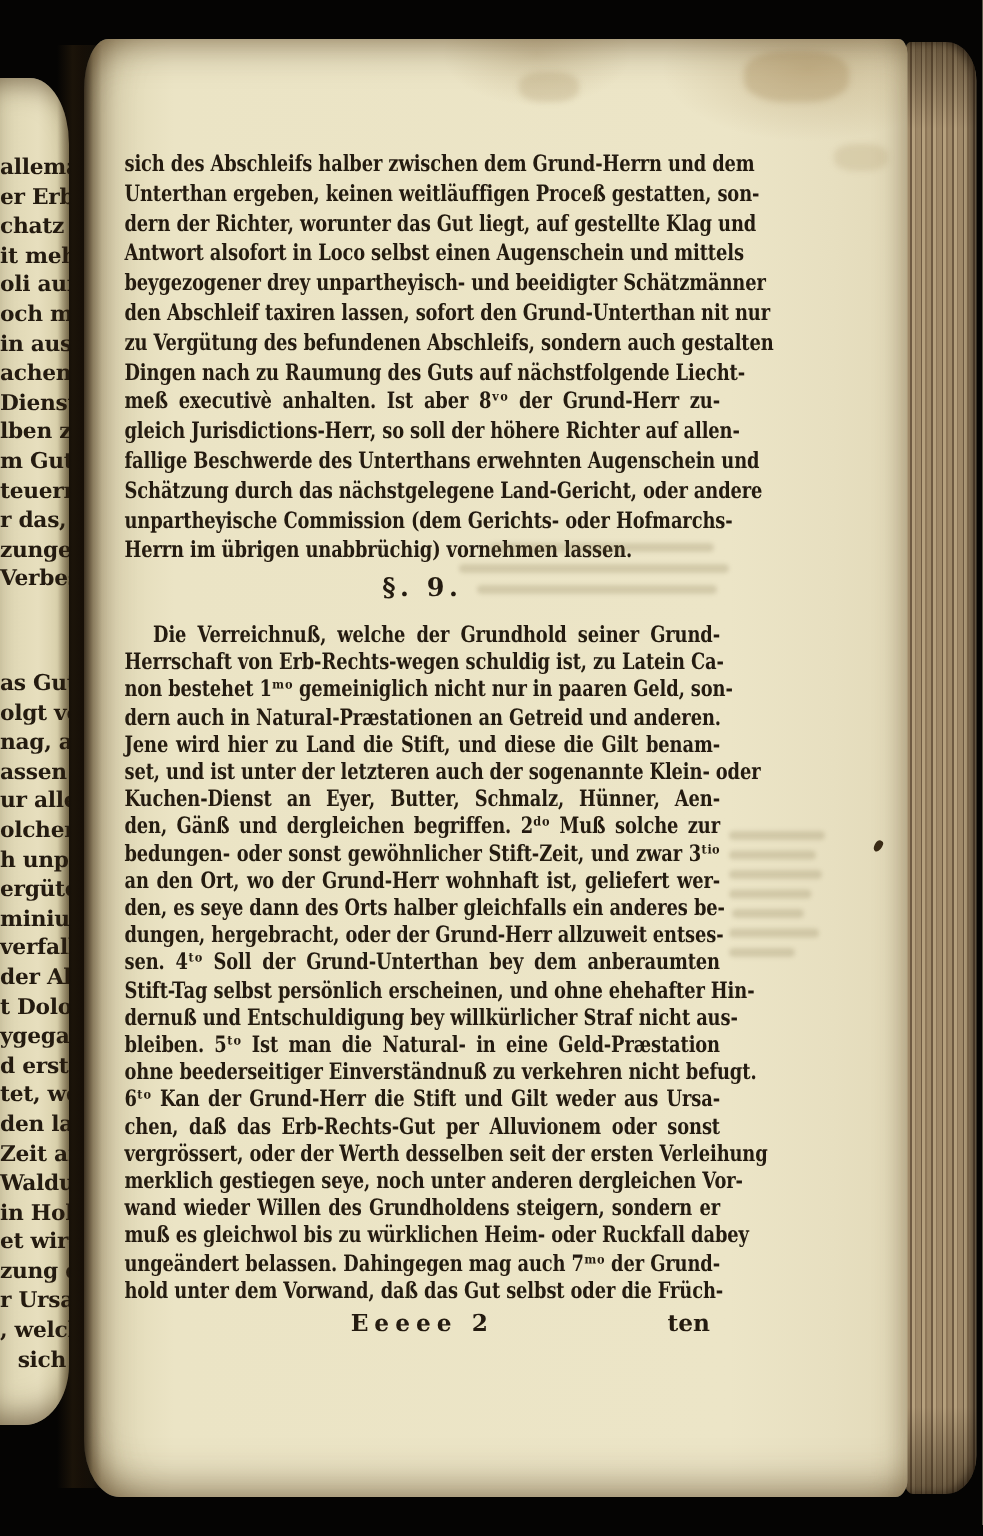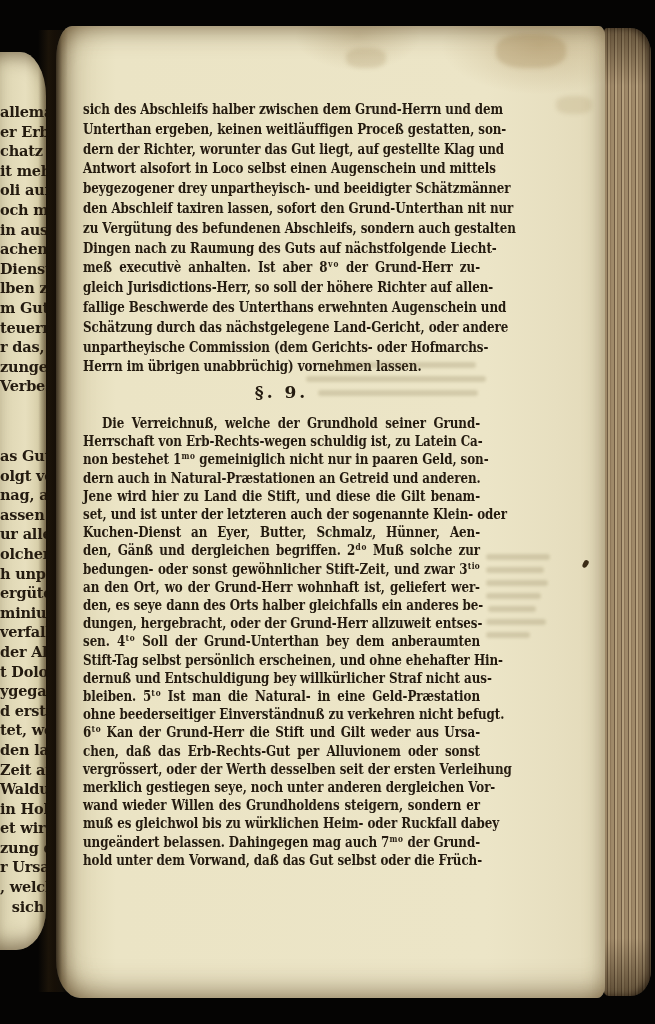--- a/index.html
+++ b/index.html
@@ -199,20 +199,24 @@
         <div class="line">chen, daß das Erb-Rechts-Gut per Alluvionem oder sonst</div>
         <div class="line">vergrössert, oder der Werth desselben seit der ersten Verleihung</div>
         <div class="line">merklich gestiegen seye, noch unter anderen dergleichen Vor-</div>
         <div class="line">wand wieder Willen des Grundholdens steigern, sondern er</div>
         <div class="line">muß es gleichwol bis zu würklichen Heim- oder Ruckfall dabey</div>
         <div class="line">ungeändert belassen.  Dahingegen mag auch 7ᵐᵒ der Grund-</div>
         <div class="line">hold unter dem Vorwand, daß das Gut selbst oder die Früch-</div>
       </div>
 
 
+    <div class="footer-row">
+      <span class="sig">Eeeee 2</span>
+      <span class="catchword">ten</span>
+    </div>
 
     <div class="st-line" style="left:270px;top:336px;width:150px;"></div>
     <div class="st-line" style="left:250px;top:350px;width:180px;"></div>
     <div class="st-line" style="left:262px;top:364px;width:160px;"></div>
     <div class="st-line" style="left:430px;top:528px;width:64px;"></div>
     <div class="st-line" style="left:430px;top:541px;width:58px;"></div>
     <div class="st-line" style="left:430px;top:554px;width:62px;"></div>
     <div class="st-line" style="left:430px;top:567px;width:55px;"></div>
     <div class="st-line" style="left:432px;top:580px;width:48px;"></div>
     <div class="st-line" style="left:430px;top:593px;width:60px;"></div>

